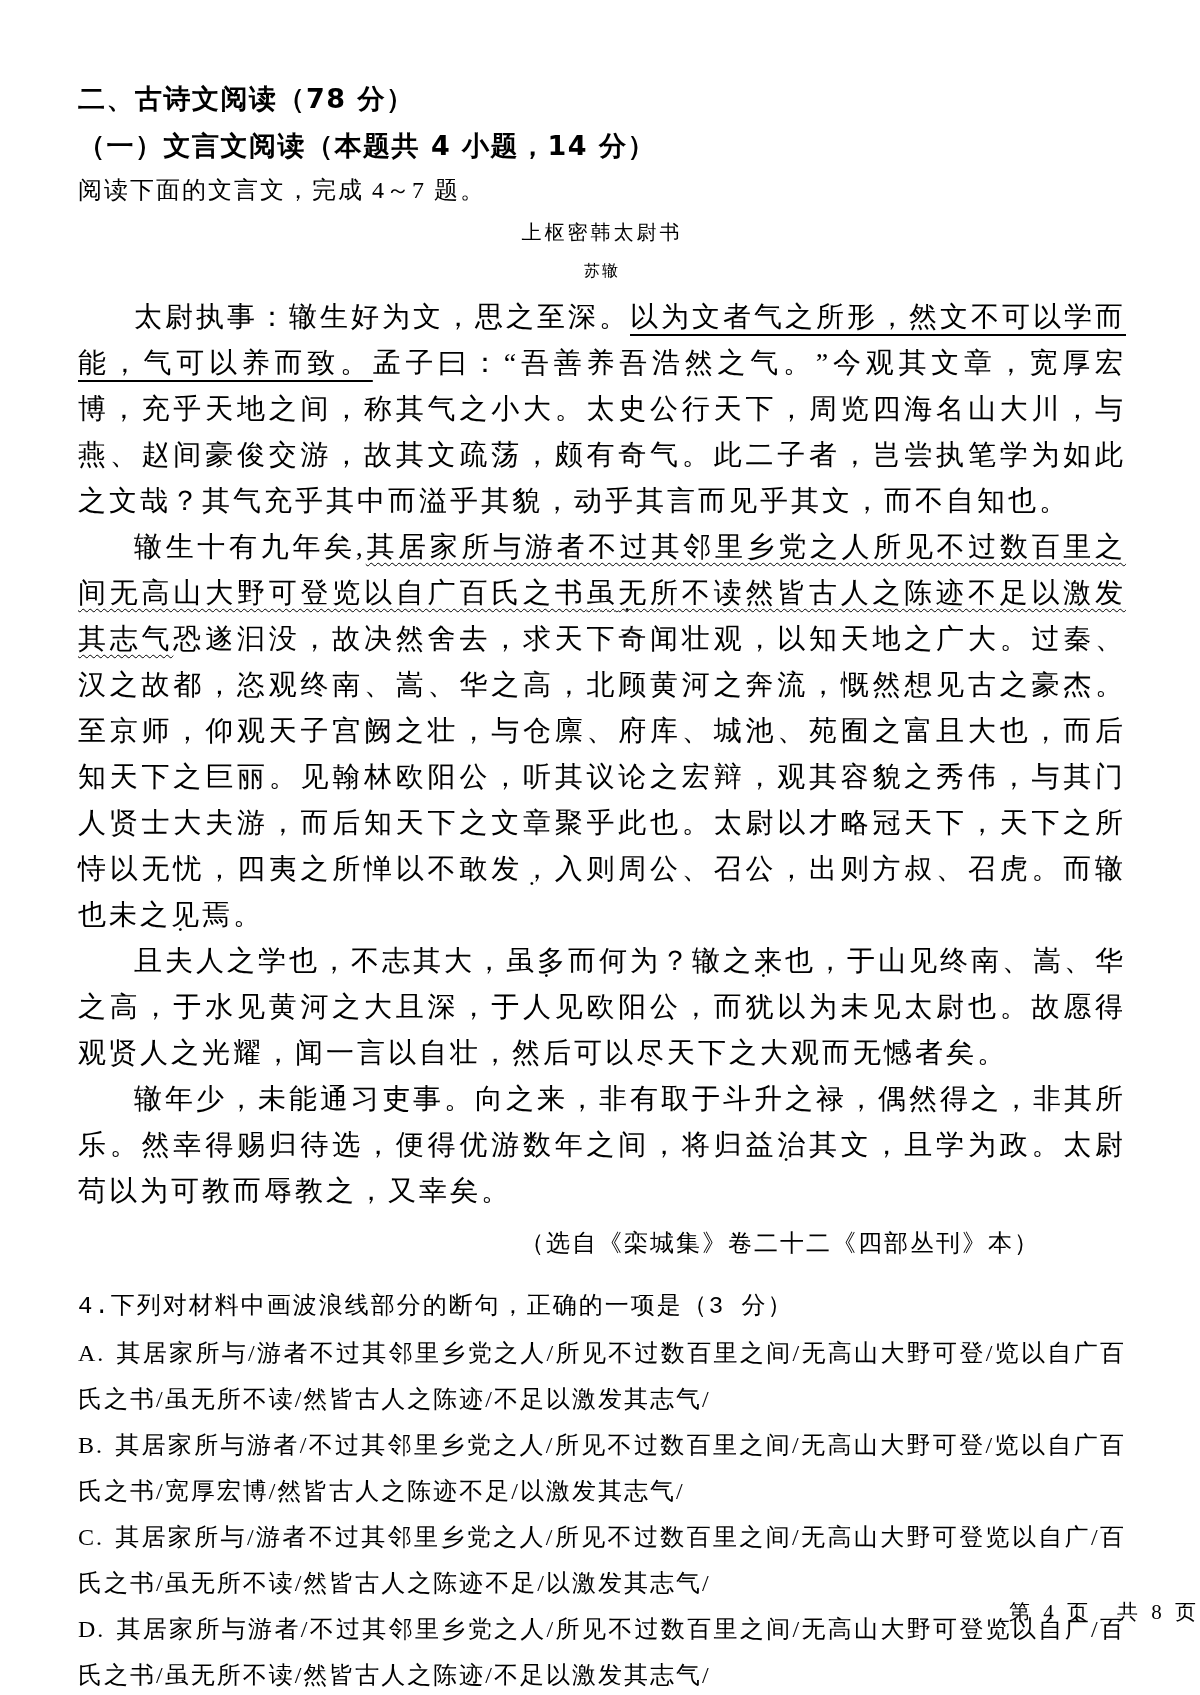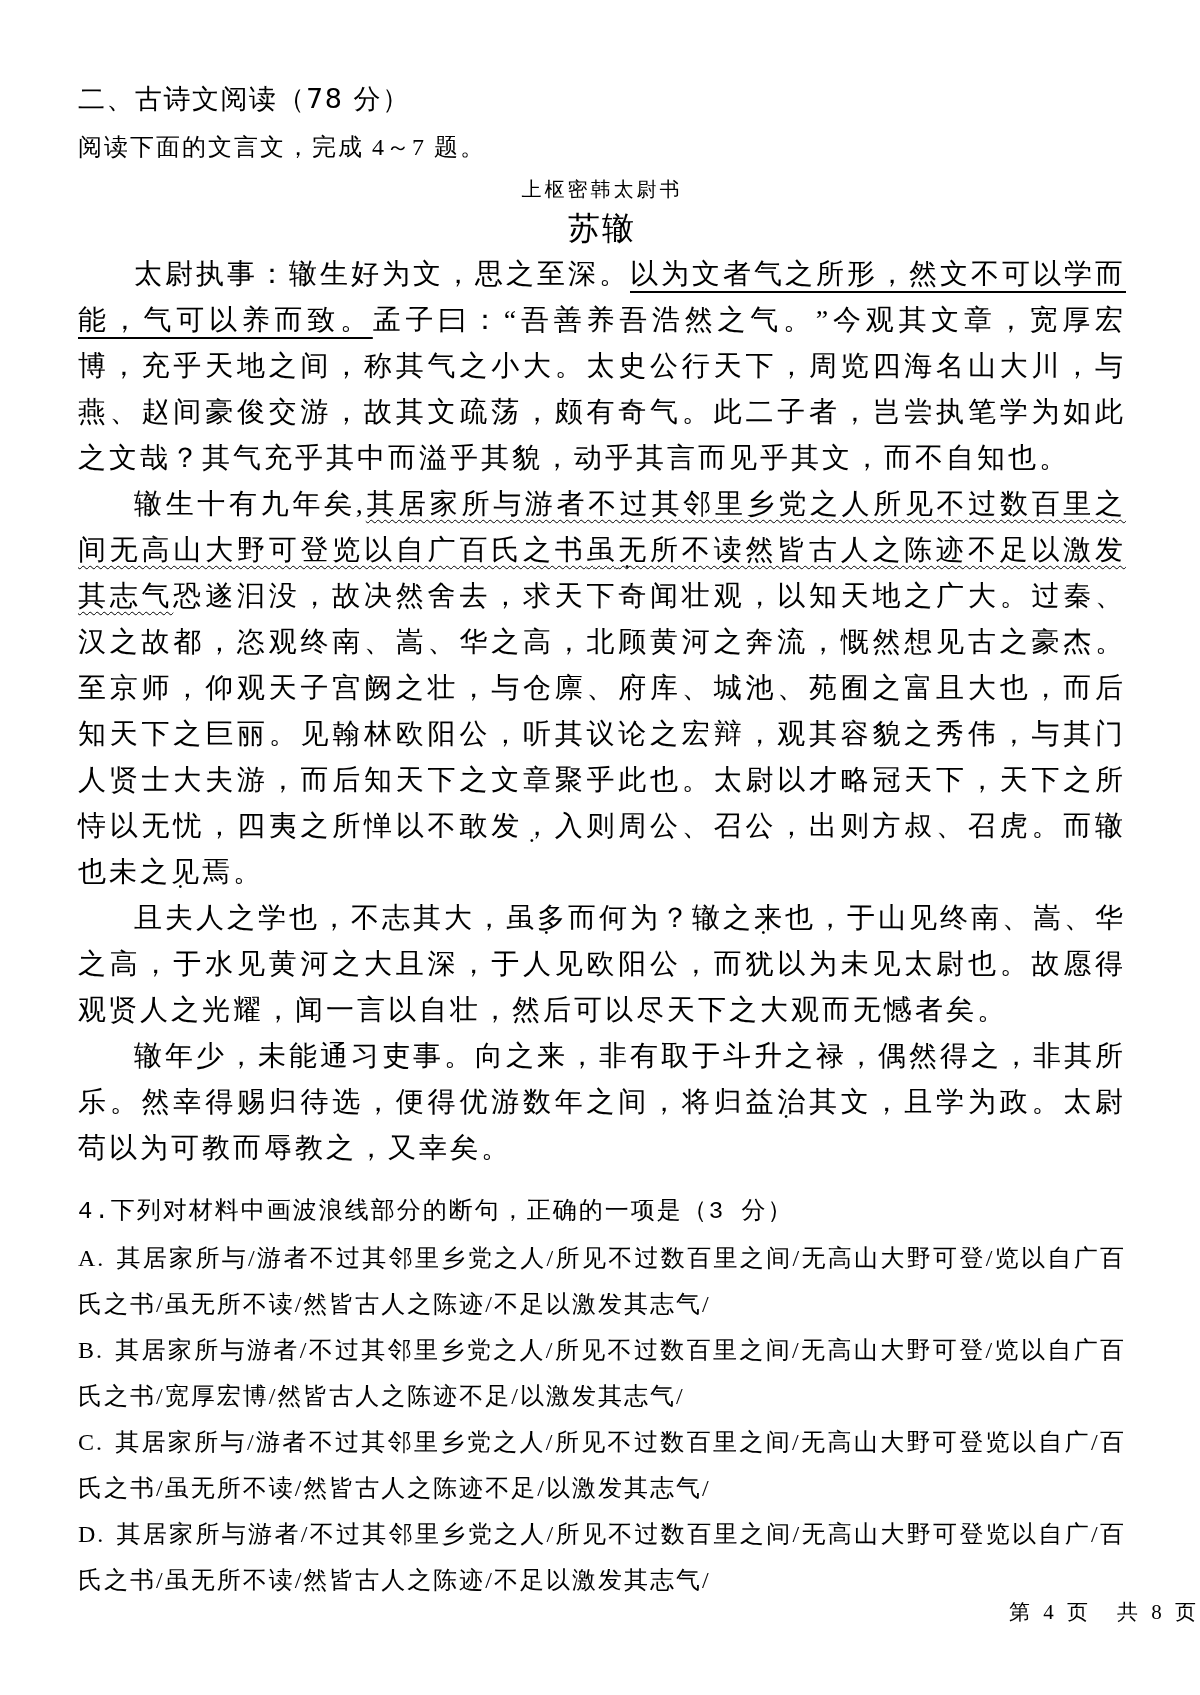--- a/index.html
+++ b/index.html
@@ -9,31 +9,31 @@
     margin:0 auto;
     background:#ffffff;
     color:#000;
     box-sizing:border-box;
     padding:82px 74px 0 78px;
     font-family:"Liberation Serif","DejaVu Serif",serif;
     overflow:hidden;
   }
   .h1 {
     font-family:"DejaVu Sans","Liberation Sans",sans-serif;
-    font-weight:normal; font-size:27px; line-height:34px;
+    font-weight:bold; font-size:27px; line-height:34px;
     letter-spacing:1.5px; margin-bottom:13px;
   }
   .h2 {
     font-family:"DejaVu Sans","Liberation Sans",sans-serif;
     font-weight:bold; font-size:27px; line-height:34px;
     letter-spacing:1.5px; margin-bottom:9px;
   }
   .intro { font-size:24px; line-height:36px; letter-spacing:2px; }
   .ptitle { font-size:20px; line-height:40px; letter-spacing:3px; text-align:center; margin-top:4px; }
-  .pauthor { font-size:32px; line-height:38px; letter-spacing:2px; text-align:center; margin-bottom:4px; }
+  .pauthor { font-size:16px; line-height:38px; letter-spacing:2px; text-align:center; margin-bottom:4px; }
   .para {
     font-size:28px; line-height:46px; letter-spacing:3px;
     text-align:justify; text-indent:2em; margin:0;
   }
   .seg-normal {}
   .seg-underline {
     text-decoration:underline;
     text-decoration-thickness:1.5px;
     text-underline-offset:8px;
   }
@@ -59,29 +59,31 @@
   .footer {
     position:absolute; top:1598px; left:0; width:100%;
     text-align:right; font-size:21px; letter-spacing:4px;
   }
 </style>
 </head>
 <body>
 
 <div class="page">
   <div class="h1">二、古诗文阅读（78 分）</div>
+  <div class="h2">（一）文言文阅读（本题共 4 小题，14 分）</div>
   <div class="intro">阅读下面的文言文，完成 4～7 题。</div>
   <div class="ptitle">上枢密韩太尉书</div>
   <div class="pauthor">苏辙</div>
   <div id="paragraphs">
       <div class="para"><span class="seg-normal">太尉执事：辙生好为文，思之至深。</span><span class="seg-underline">以为文者气之所形，然文不可以学而能，气可以养而致。</span><span class="seg-normal">孟子曰：“吾善养吾浩然之气。”今观其文章，宽厚宏博，充乎天地之间，称其气之小大。太史公行天下，周览四海名山大川，与燕、赵间豪俊交游，故其文疏荡，颇有奇气。此二子者，岂尝执笔学为如此之文哉？其气充乎其中而溢乎其貌，动乎其言而见乎其文，而不自知也。</span></div>
       <div class="para"><span class="seg-normal">辙生十有九年矣,</span><span class="seg-wavy">其居家所与游者不过其邻里乡党之人所见不过数百里之间无高山大野可登览以自广百氏之书</span><span class="seg-wavy-dot">虽</span><span class="seg-wavy">无所不读然皆古人之陈迹不足以激发其志气</span><span class="seg-normal">恐遂汩没，故决然舍去，求天下奇闻壮观，以知天地之广大。过秦、汉之故都，恣观终南、嵩、华之高，北顾黄河之奔流，慨然想见古之豪杰。至京师，仰观天子宫阙之壮，与仓廪、府库、城池、苑囿之富且大也，而后知天下之巨丽。见翰林欧阳公，听其议论之宏辩，观其容貌之秀伟，与其门人贤士大夫游，而后知天下之文章聚乎此也。太尉以才略冠天下，天下之所恃以无忧，四夷之所惮以不敢</span><span class="seg-dot">发</span><span class="seg-normal">，入则周公、召公，出则方叔、召虎。而辙也未</span><span class="seg-dot">之</span><span class="seg-normal">见焉。</span></div>
       <div class="para"><span class="seg-normal">且夫人之学也，不志其大，</span><span class="seg-dot">虽</span><span class="seg-normal">多而何为？辙</span><span class="seg-dot">之</span><span class="seg-normal">来也，于山见终南、嵩、华之高，于水见黄河之大且深，于人见欧阳公，而犹以为未见太尉也。故愿得观贤人之光耀，闻一言以自壮，然后可以尽天下之大观而无憾者矣。</span></div>
       <div class="para"><span class="seg-normal">辙年少，未能通习吏事。向之来，非有取于斗升之禄，偶然得之，非其所乐。然幸得赐归待选，便得优游数年之间，将归</span><span class="seg-dot">益</span><span class="seg-normal">治其文，且学为政。太尉苟以为可教而辱教之，又幸矣。</span></div>
     </div>
+  <div class="source">（选自《栾城集》卷二十二《四部丛刊》本）</div>
   <div class="qstem">4.下列对材料中画波浪线部分的断句，正确的一项是（3 分）</div>
   <div id="options">
       <div class="option"><span class="opt-label">A.</span><span class="opt-text">其居家所与/游者不过其邻里乡党之人/所见不过数百里之间/无高山大野可登/览以自广百氏之书/虽无所不读/然皆古人之陈迹/不足以激发其志气/</span></div>
       <div class="option"><span class="opt-label">B.</span><span class="opt-text">其居家所与游者/不过其邻里乡党之人/所见不过数百里之间/无高山大野可登/览以自广百氏之书/宽厚宏博/然皆古人之陈迹不足/以激发其志气/</span></div>
       <div class="option"><span class="opt-label">C.</span><span class="opt-text">其居家所与/游者不过其邻里乡党之人/所见不过数百里之间/无高山大野可登览以自广/百氏之书/虽无所不读/然皆古人之陈迹不足/以激发其志气/</span></div>
       <div class="option"><span class="opt-label">D.</span><span class="opt-text">其居家所与游者/不过其邻里乡党之人/所见不过数百里之间/无高山大野可登览以自广/百氏之书/虽无所不读/然皆古人之陈迹/不足以激发其志气/</span></div>
     </div>
   <div class="footer">第 4 页　共 8 页</div>
 </div>
 

